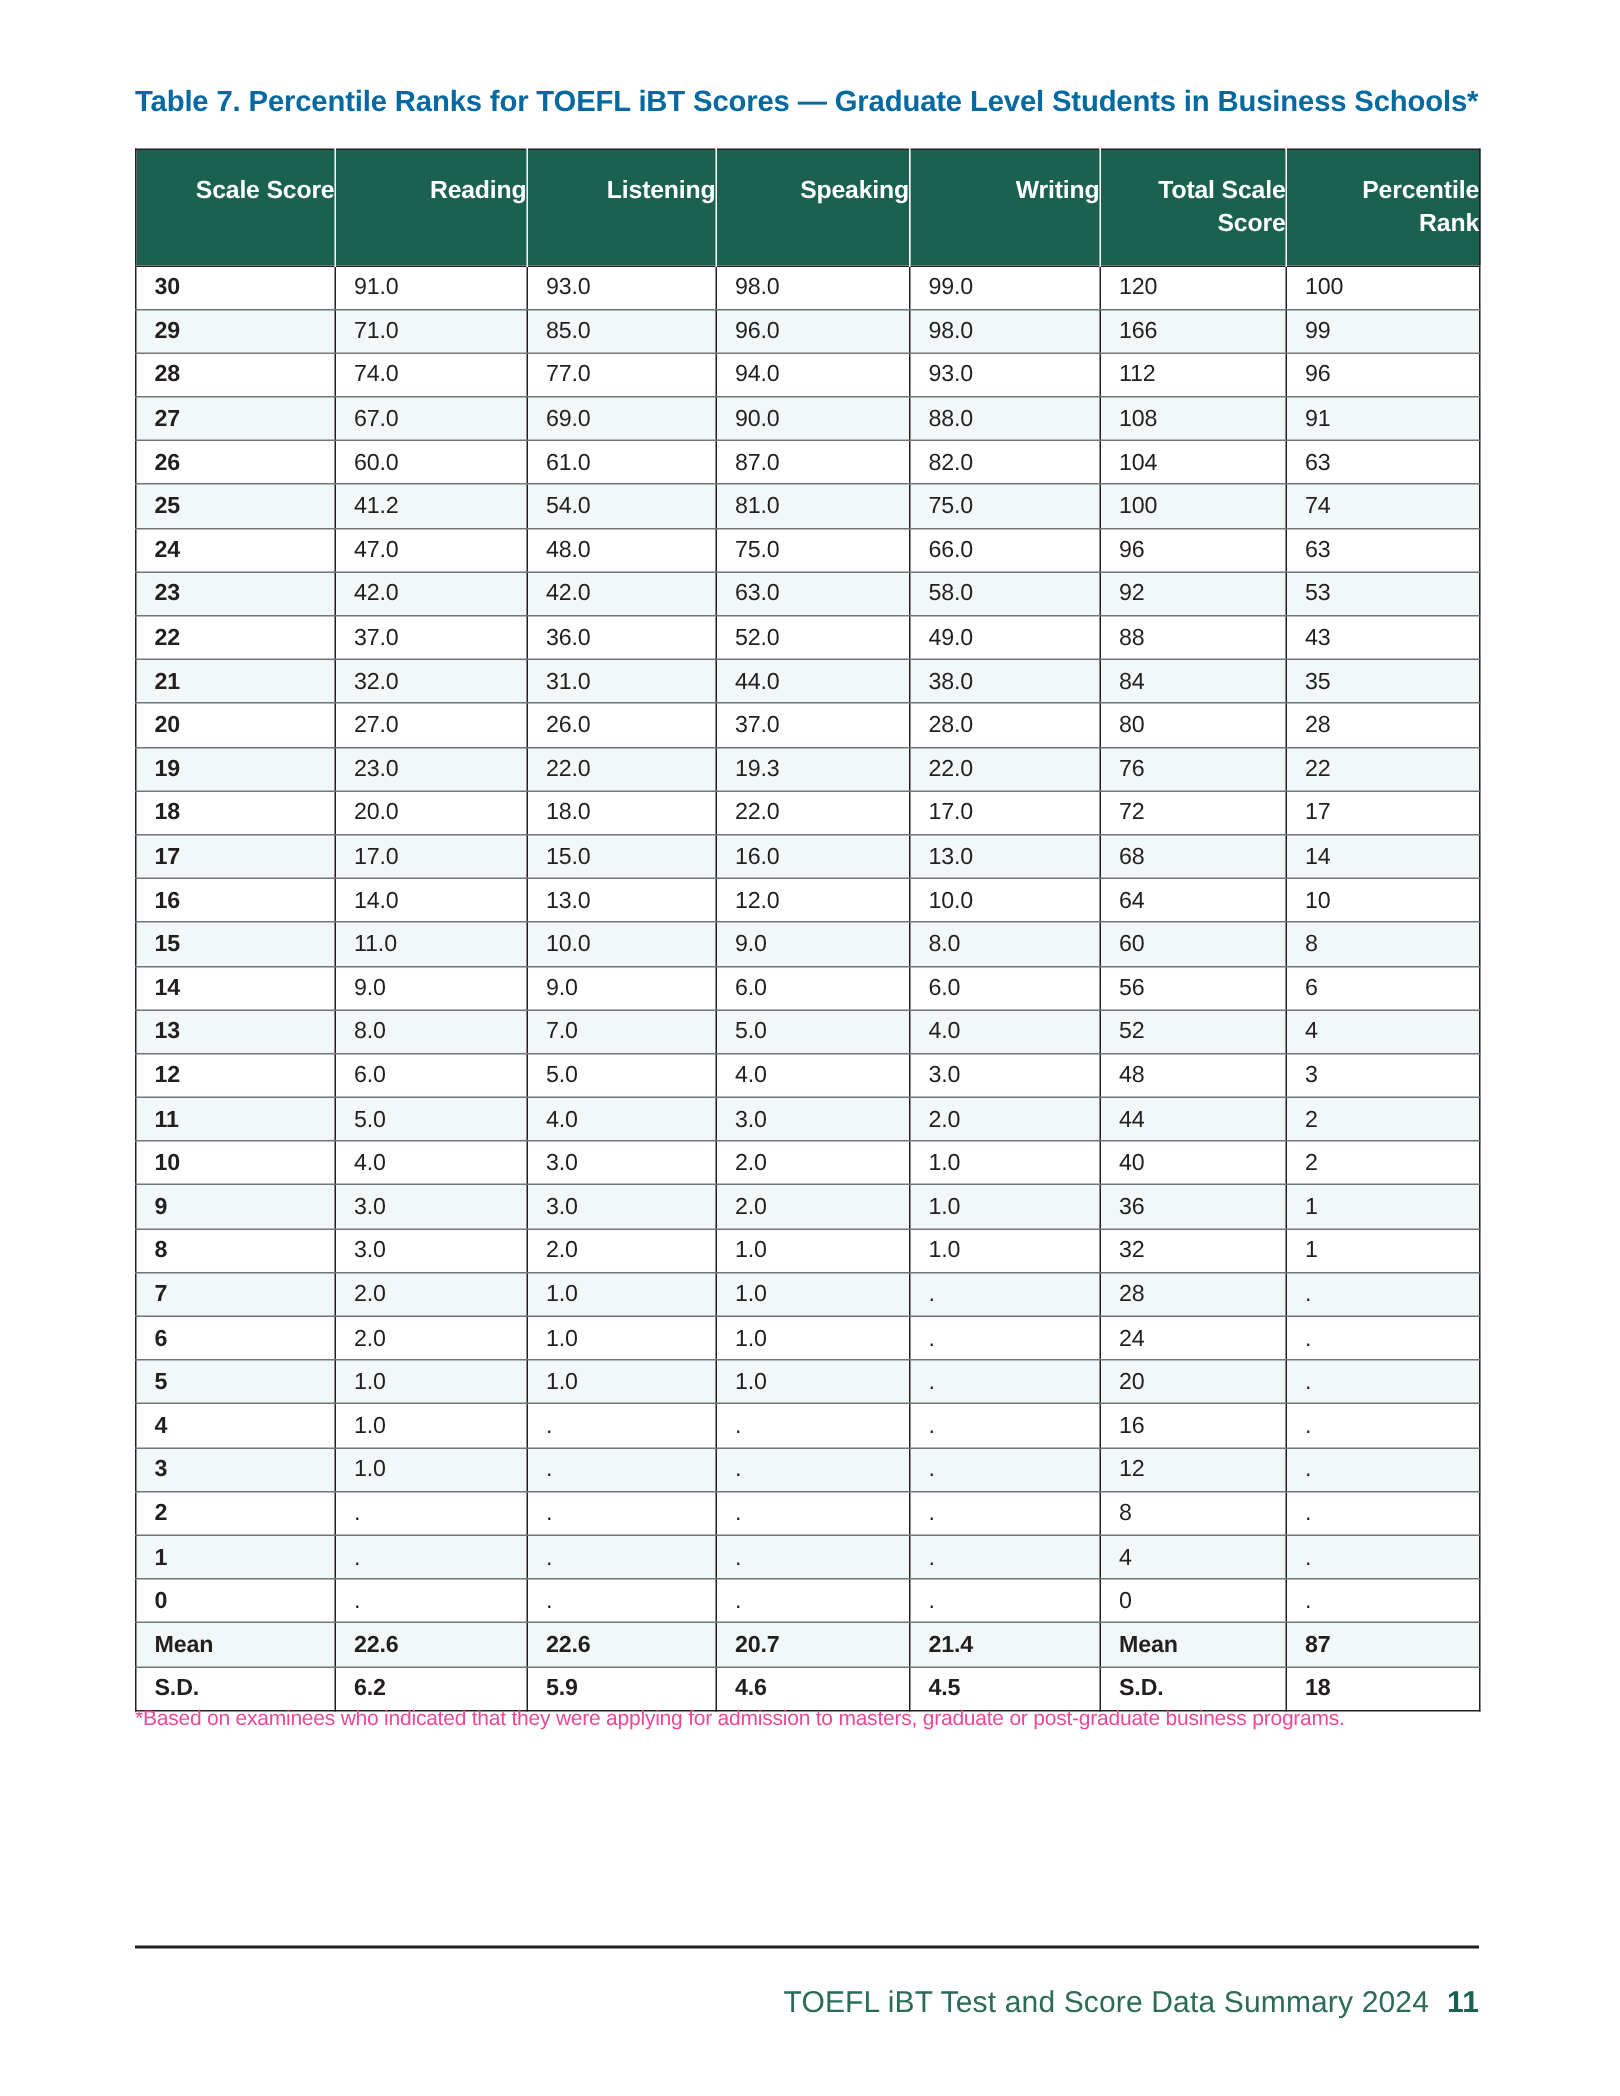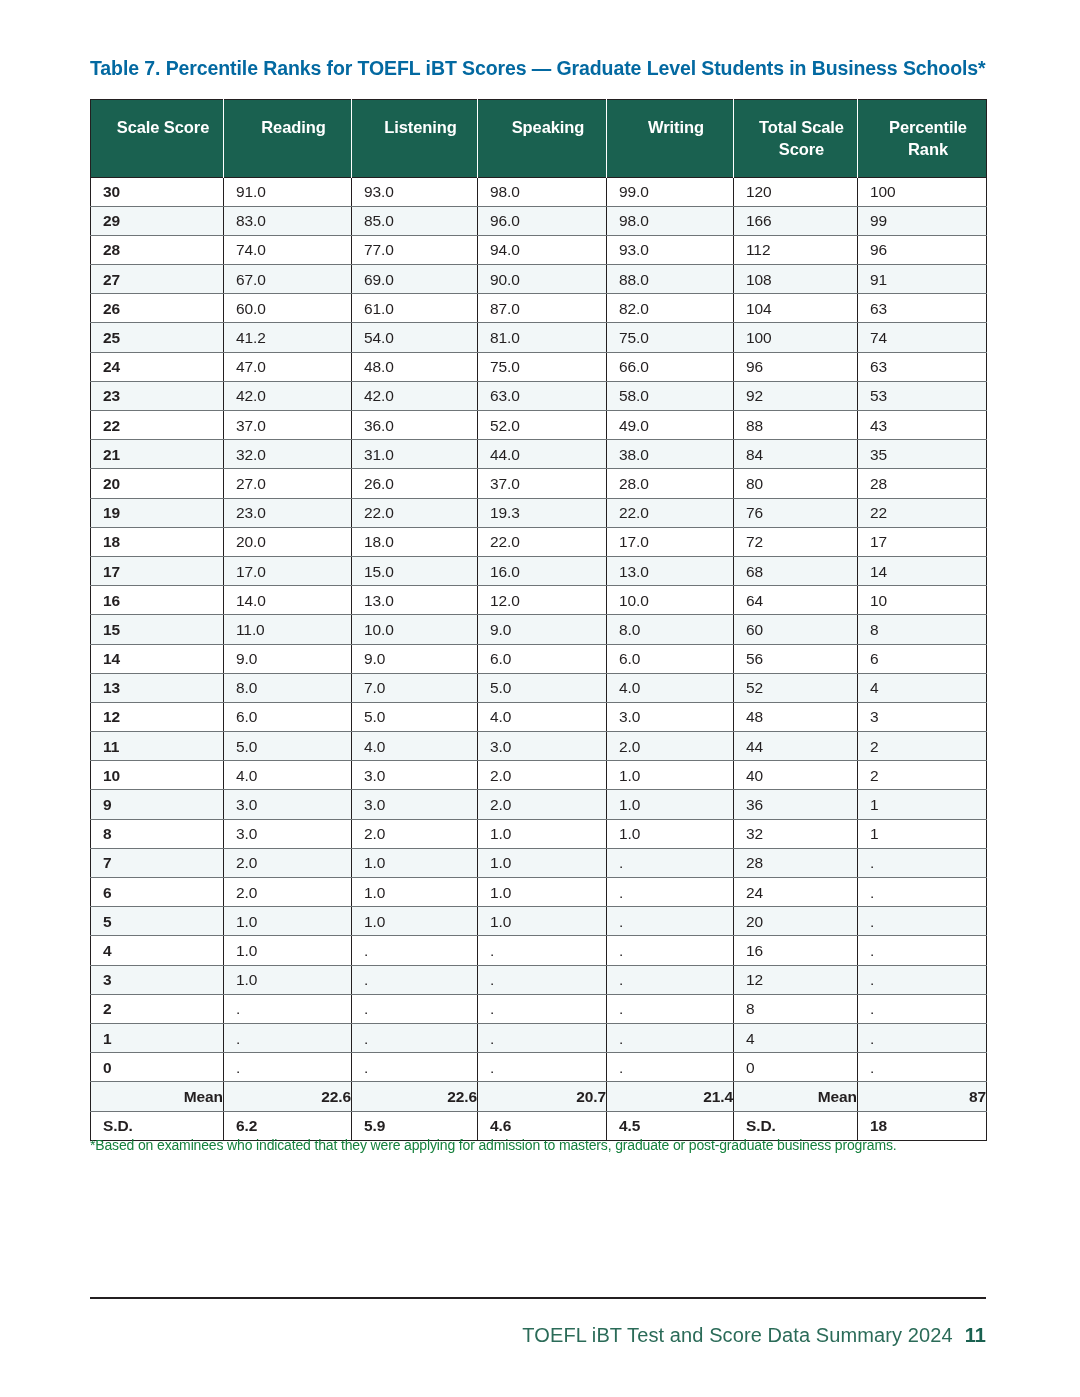--- a/index.html
+++ b/index.html
@@ -58,21 +58,21 @@
   table.data-table col.c3 { width: 129px; }
   table.data-table col.c4 { width: 127px; }
   table.data-table col.c5 { width: 124px; }
   table.data-table col.c6 { width: 129px; }
 
   table.data-table thead th {
     background: #1a6150;
     color: #ffffff;
     font-size: 16.5px;
     font-weight: bold;
-    text-align: center;
+    text-align: right;
     vertical-align: top;
     padding: 17px 0 16px 12px;
     height: 42px;
     border-right: 1.6px solid #ffffff;
     line-height: 1.32;
     letter-spacing: -0.1px;
   }
   table.data-table thead th:last-child { border-right: none; }
 
   table.data-table thead tr {
@@ -98,34 +98,33 @@
   }
 
   table.data-table tbody tr.odd td { background: #ffffff; }
   table.data-table tbody tr.even td { background: #f2f7f8; }
 
   table.data-table tbody tr.summary td {
     font-weight: bold;
   }
   table.data-table tbody tr.summary-first td {
     border-top: 1.6px solid #231f20;
-    text-align: right;
   }
   table.data-table tbody tr.last-row td {
     border-bottom: 1.8px solid #231f20;
   }
 
   
   .footnote {
     position: absolute;
     left: 90px;
     top: 1136px;
     width: 930px;
     font-size: 14px;
-    color: #15803d;
+    color: #ec4899;
     letter-spacing: -0.15px;
     line-height: 1.35;
   }
 
   
   .footer-rule {
     position: absolute;
     left: 90px;
     top: 1297px;
     width: 896px;
@@ -181,21 +180,21 @@
             <td>30</td>
             <td>91.0</td>
             <td>93.0</td>
             <td>98.0</td>
             <td>99.0</td>
             <td>120</td>
             <td>100</td>
           </tr>
           <tr class="even">
             <td>29</td>
-            <td>83.0</td>
+            <td>71.0</td>
             <td>85.0</td>
             <td>96.0</td>
             <td>98.0</td>
             <td>166</td>
             <td>99</td>
           </tr>
           <tr class="odd">
             <td>28</td>
             <td>74.0</td>
             <td>77.0</td>

